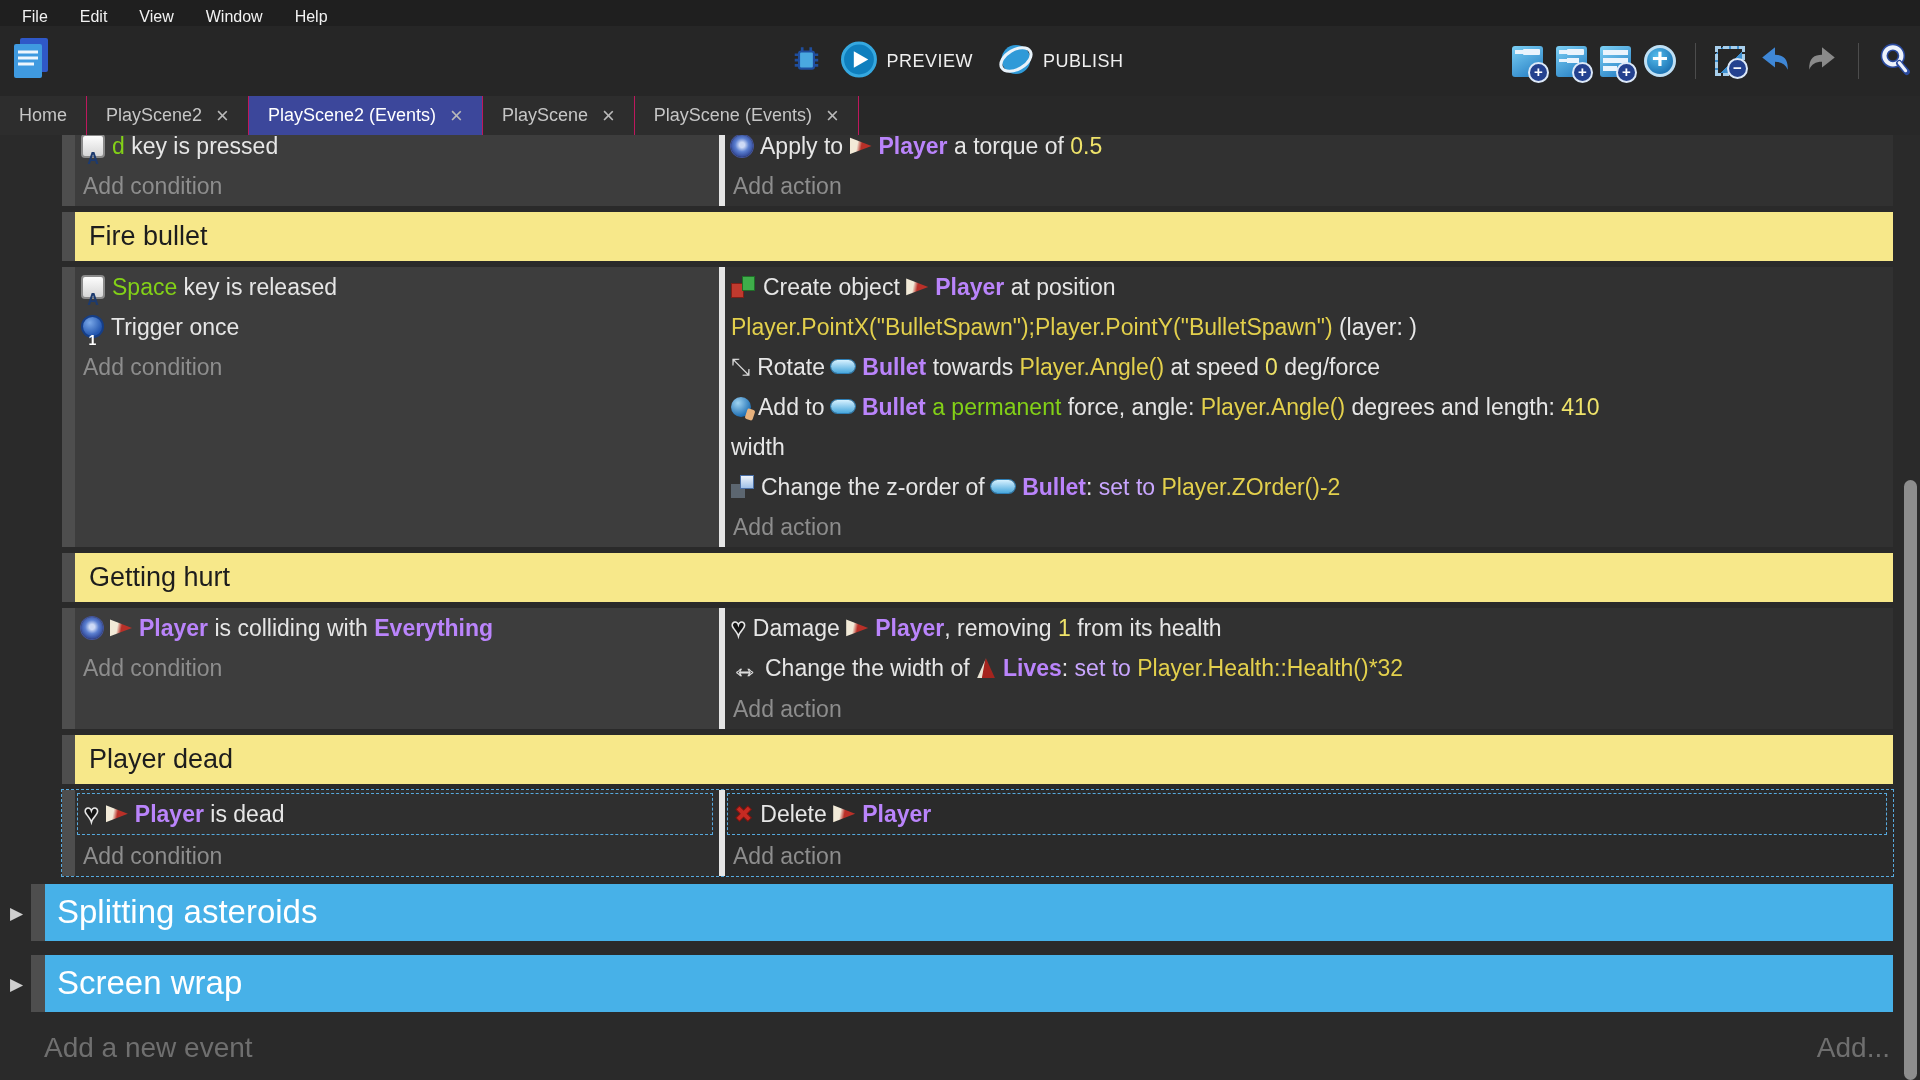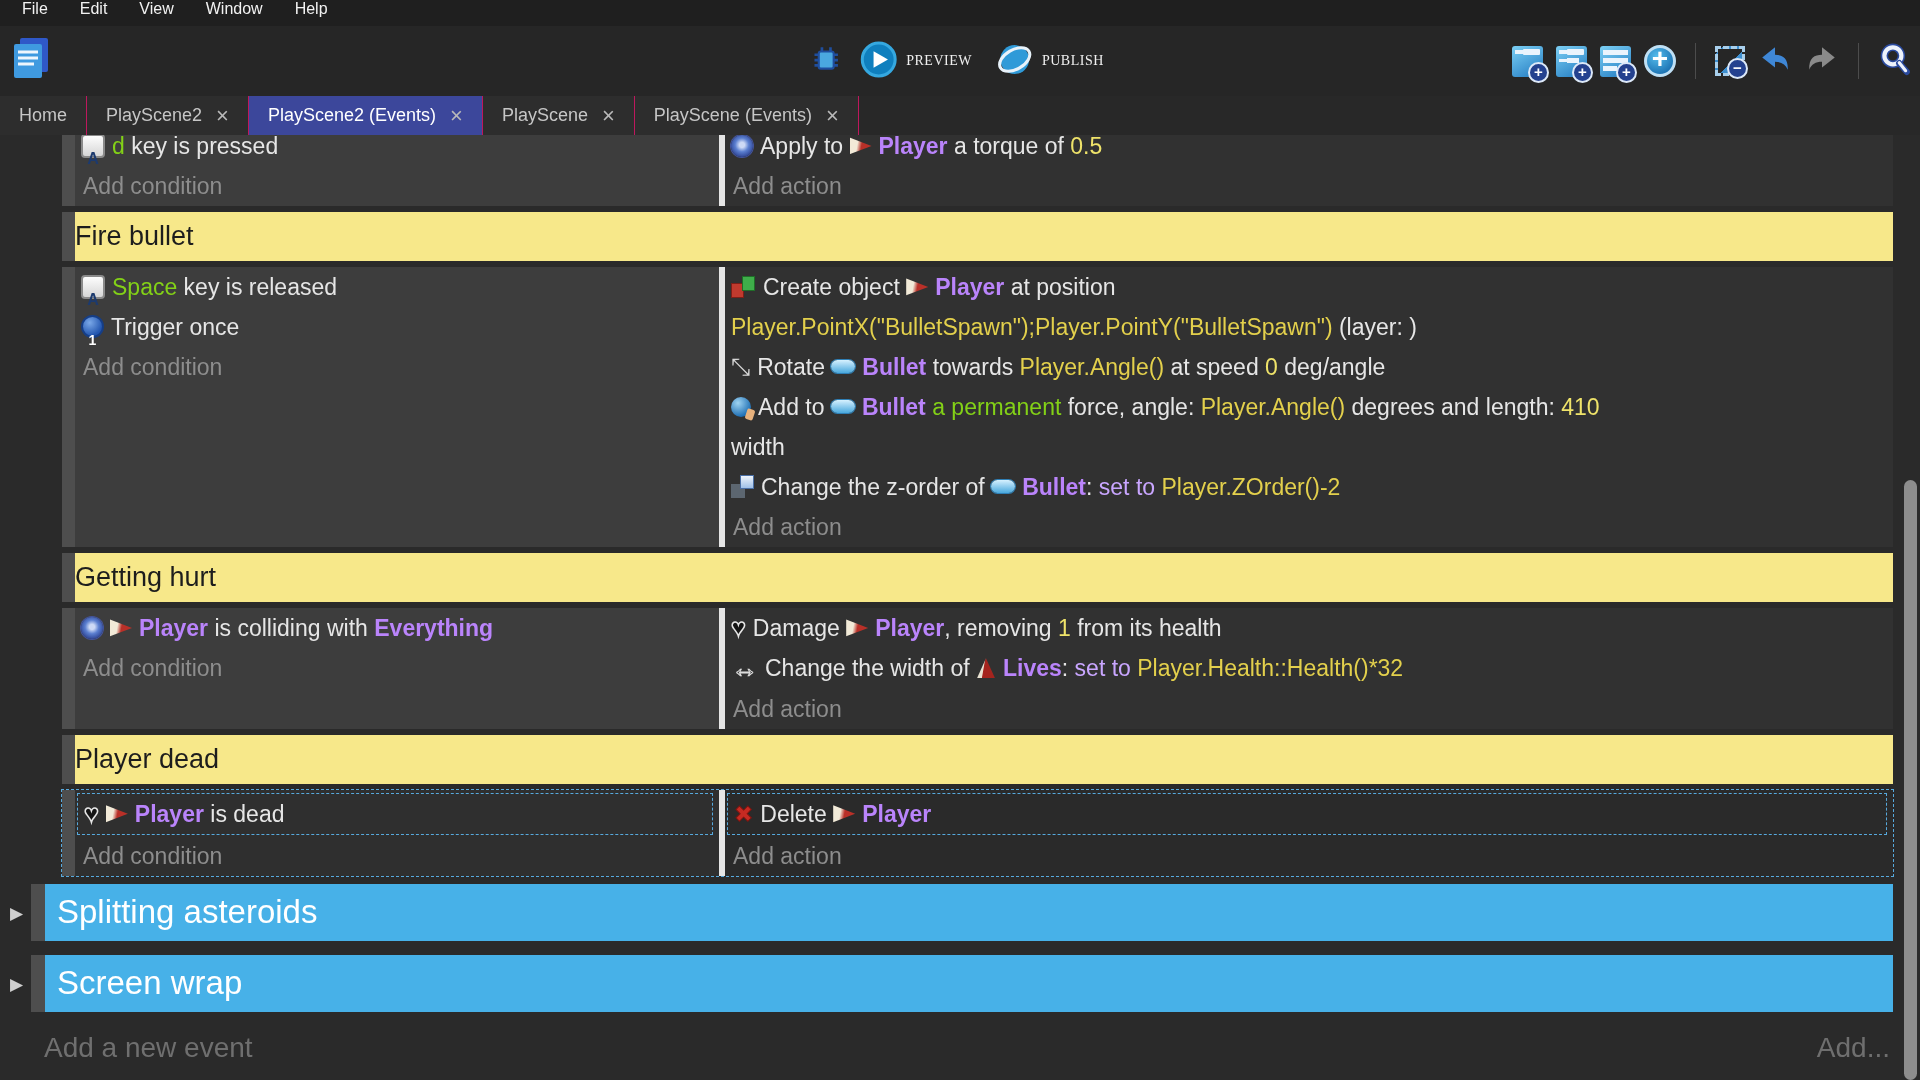--- a/index.html
+++ b/index.html
@@ -3,29 +3,29 @@
 <meta charset="utf-8">
 <style>
   html,body{margin:0;padding:0;width:1920px;height:1080px;overflow:hidden;
     background:#2a2a2a;font-family:"Liberation Sans","DejaVu Sans",sans-serif;
     -webkit-font-smoothing:antialiased;}
   :root{
     --obj:#ba84fb; --expr:#e3d04c; --num:#efe36a; --key:#83d117; --op:#c9a6ff;
     --comment:#f7e88a; --group:#47b1e8; --seltab:#3c479b; --sel:#57a9dd;
   }
   
-  .menubar{height:26px;background:#1f1f1f;display:flex;align-items:flex-start;
+  .menubar{height:26px;background:#1f1f1f;display:flex;align-items:flex-end;
     padding-left:10px;gap:8px;}
   .mi{color:#f2f2f2;font-size:16px;padding:0 12px;}
   .toolbar{height:70px;background:#262626;position:relative;display:flex;align-items:center;}
   .proj-icon{margin-left:12px;display:inline-block;}
   .tb-center{position:absolute;left:50%;top:0;height:70px;transform:translateX(-50%);
     display:flex;align-items:center;gap:12px;}
   .tb-btn{display:flex;align-items:center;gap:9px;background:none;border:none;cursor:pointer;}
-  .tb-label{color:#efefef;font-size:14px;letter-spacing:.5px;font-family:Liberation Serif, serif;}
+  .tb-label{color:#efefef;font-size:18px;letter-spacing:.5px;font-family:Liberation Sans, sans-serif;}
   .tb-right{position:absolute;right:8px;top:0;height:70px;display:flex;align-items:center;gap:13px;}
   .tb-sep{width:1px;height:36px;background:#4c4c4c;margin:0 6px;}
   .tbi{position:relative;display:inline-block;}
   .tbi-add-event,.tbi-add-sub-event,.tbi-add-comment{width:31px;height:31px;border-radius:3px;
     background:linear-gradient(150deg,#7cd0f5 0%,#2e86c8 85%);}
   .tbi-add-event::before{content:"";position:absolute;top:3px;left:11px;right:3px;height:6px;
     background:#eaf4fd;border-radius:1px;box-shadow:-9px 0 0 -1px #eaf4fd;}
   .tbi-add-sub-event::before{content:"";position:absolute;top:3px;left:11px;right:3px;height:6px;
     background:#eaf4fd;border-radius:1px;box-shadow:-9px 0 0 -1px #eaf4fd;}
   .tbi-add-sub-event::after{content:"";position:absolute;top:12px;left:11px;width:12px;height:5px;
@@ -64,21 +64,21 @@
   .row.clip{height:71px;overflow:hidden;}
   .row.clip .colin{margin-top:-9px;}
   .t-obj{color:var(--obj);font-weight:bold;}
   .t-expr{color:var(--expr);}
   .t-num{color:var(--num);}
   .t-key{color:var(--key);}
   .t-op{color:var(--op);}
   
   .comment{margin:0 27px 6px 62px;display:flex;height:49px;cursor:pointer;}
   .cstrip{width:13px;background:#4e4e4e;}
-  .cbody{flex:1;background:var(--comment);color:#1d1d1d;font-size:27px;line-height:48px;}
+  .cbody{flex:1;background:var(--comment);color:#1d1d1d;font-size:27px;line-height:48px;padding-left:14px;}
   .group{height:57px;margin:0 27px 14px 31px;display:flex;position:relative;cursor:pointer;}
   .garrow{position:absolute;left:-21px;top:19px;color:#cfcfcf;font-size:17px;}
   .gstrip{width:14px;background:#4e4e4e;}
   .gbar{flex:1;background:var(--group);color:#fff;font-size:33px;line-height:56px;
     padding-left:12px;white-space:nowrap;overflow:hidden;}
   
   .footer{position:absolute;bottom:0;height:48px;left:0;right:0;background:#2a2a2a;
     display:flex;align-items:flex-start;}
   .foot-add{color:#6f6f6f;font-size:28px;margin-left:44px;cursor:pointer;}
   .foot-more{color:#6f6f6f;font-size:28px;margin-left:auto;margin-right:30px;cursor:pointer;}
@@ -256,21 +256,21 @@
       <div class="cond">
         <div class="colin">
           <div class="iline"><span class="ic ic-keyboard-key"></span><span class="t-key">Space</span><span> key is released</span></div>
           <div class="iline"><span class="ic ic-trigger-once"></span><span>Trigger once</span></div>
           <div class="addline">Add condition</div>
         </div>
       </div>
       <div class="acts">
         <div class="colin">
           <div class="iline"><span class="ic ic-create-object"></span><span>Create object </span><span class="ic ic-player-object"></span><span class="t-obj">Player</span><span> at position</span><br><span class="t-expr">Player.PointX("BulletSpawn");Player.PointY("BulletSpawn")</span><span> (layer: )</span></div>
-          <div class="iline"><span class="ic ic-rotate"></span><span>Rotate </span><span class="ic ic-bullet-object"></span><span class="t-obj">Bullet</span><span> towards </span><span class="t-expr">Player.Angle()</span><span> at speed </span><span class="t-num">0</span><span> deg/angle</span></div>
+          <div class="iline"><span class="ic ic-rotate"></span><span>Rotate </span><span class="ic ic-bullet-object"></span><span class="t-obj">Bullet</span><span> towards </span><span class="t-expr">Player.Angle()</span><span> at speed </span><span class="t-num">0</span><span> deg/force</span></div>
           <div class="iline"><span class="ic ic-force"></span><span>Add to </span><span class="ic ic-bullet-object"></span><span class="t-obj">Bullet</span><span> </span><span class="t-key">a permanent</span><span> force, angle: </span><span class="t-expr">Player.Angle()</span><span> degrees and length: </span><span class="t-num">410</span><br><span>width</span></div>
           <div class="iline"><span class="ic ic-z-order"></span><span>Change the z-order of </span><span class="ic ic-bullet-object"></span><span class="t-obj">Bullet</span><span>: </span><span class="t-op">set to</span><span> </span><span class="t-expr">Player.ZOrder()-2</span></div>
           <div class="addline">Add action</div>
         </div>
       </div>
     </div>
     <div class="comment">
       <span class="cstrip"></span>
       <div class="cbody">Getting hurt</div>
     </div>

